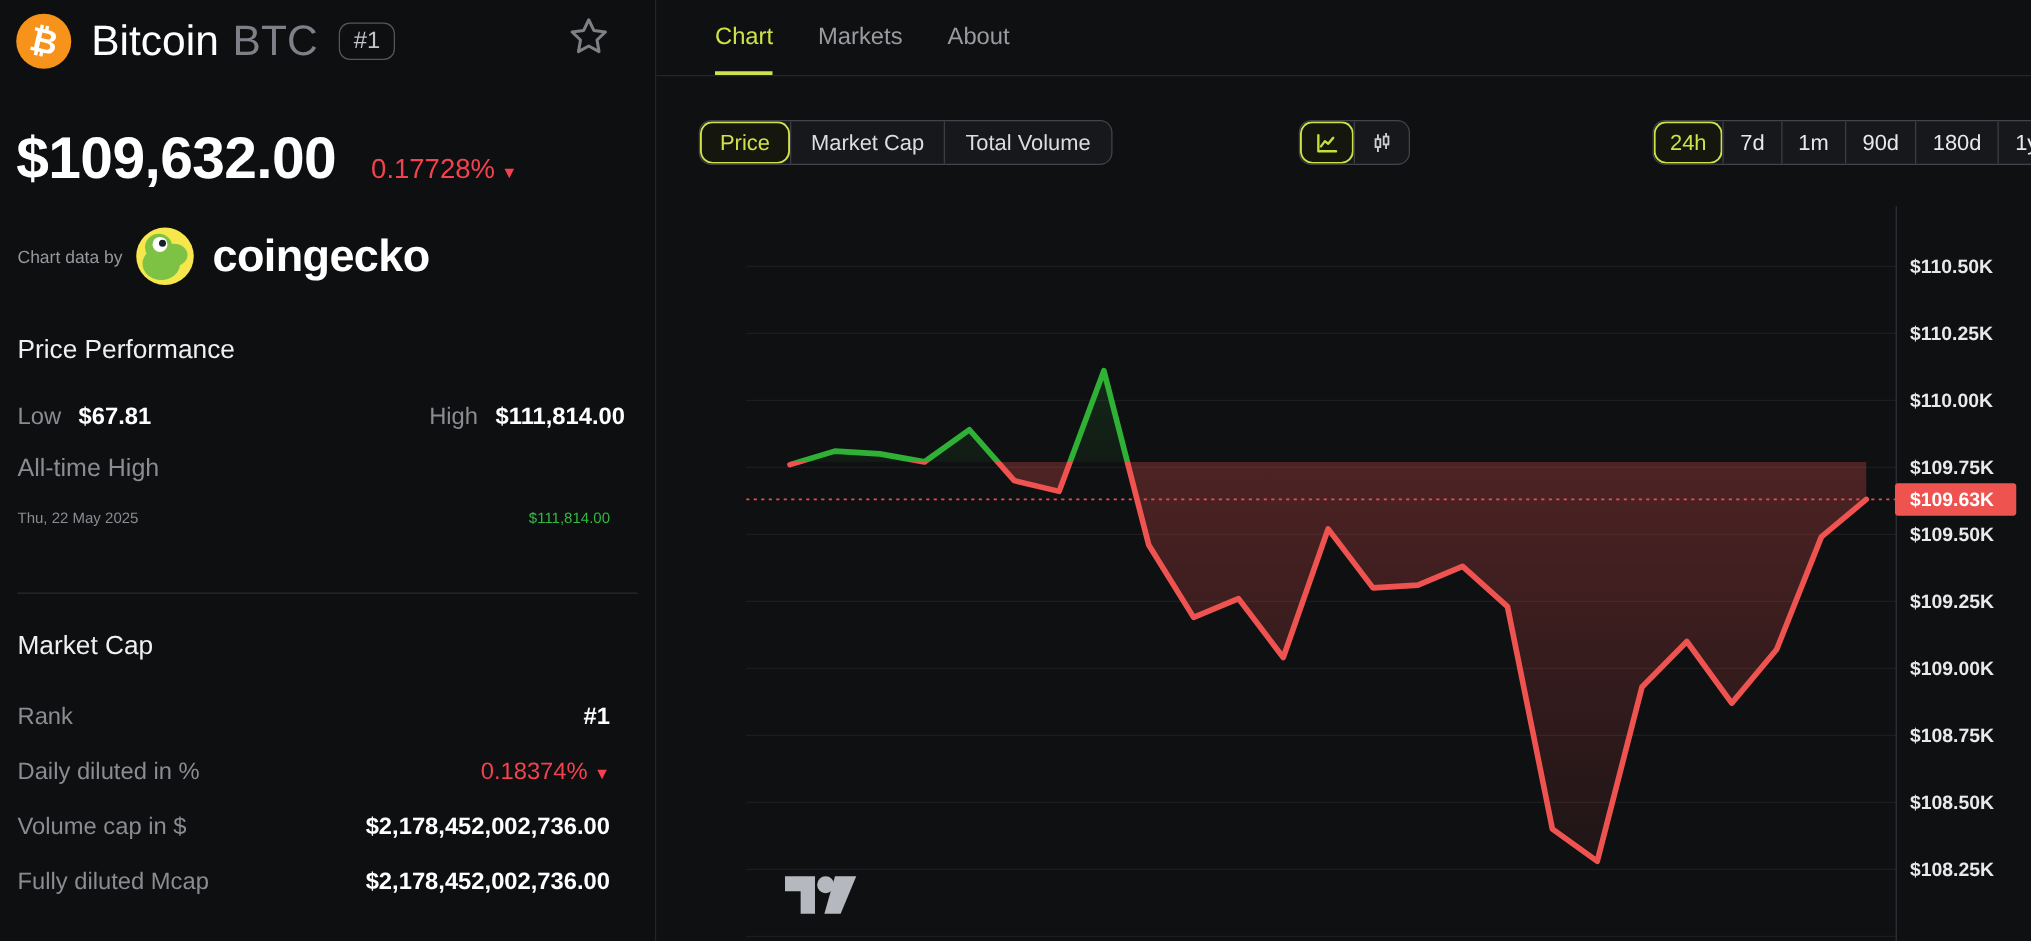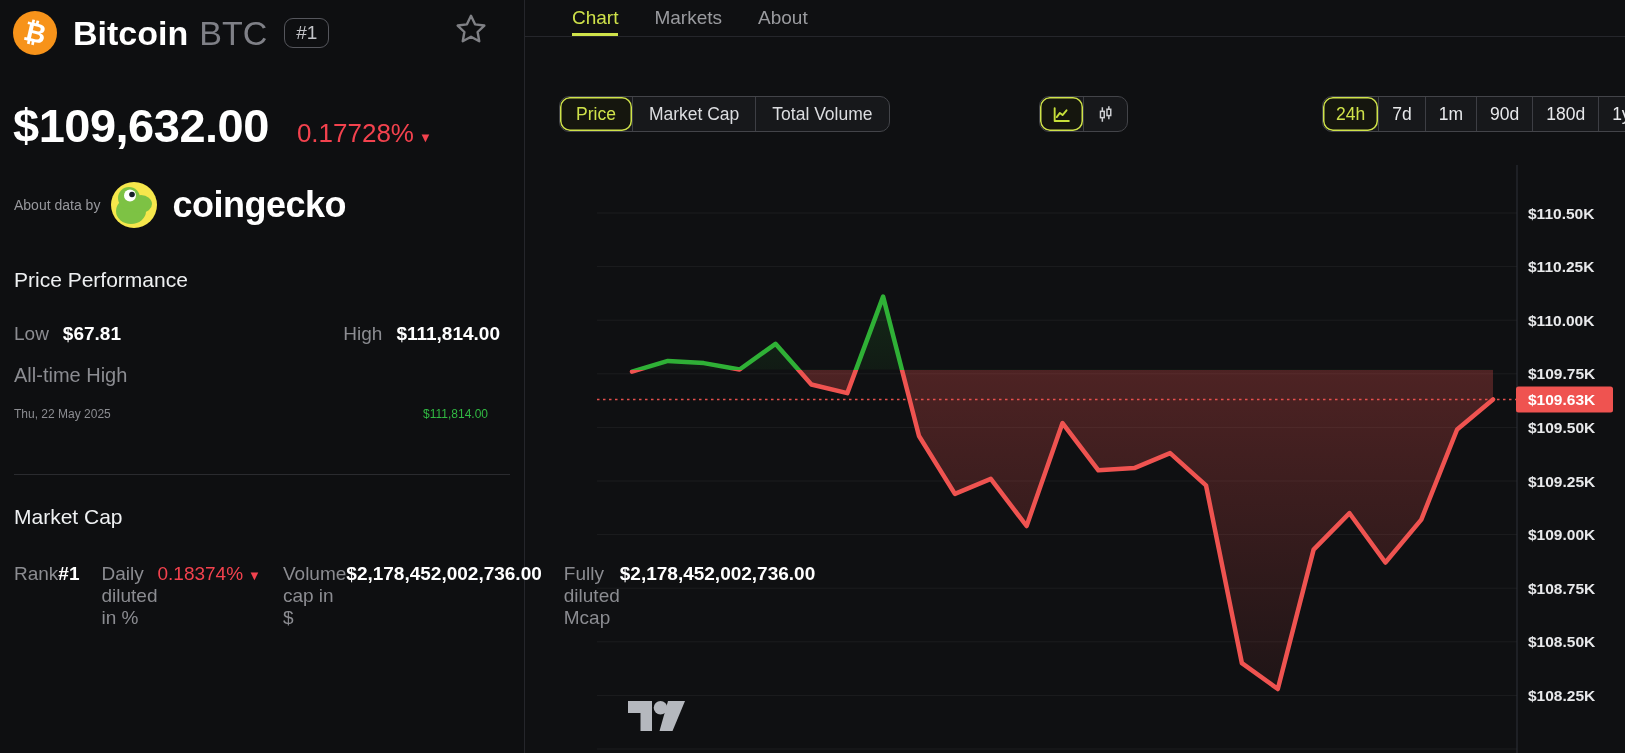--- a/index.html
+++ b/index.html
@@ -22,54 +22,54 @@
     position:relative;
   }
   
   #left-panel{
     position:absolute;left:0;top:0;width:525px;height:753px;
     background:#0e0f11;border-right:1px solid var(--panel-border);
   }
   #coin-row{position:absolute;left:13px;top:9px;right:20px;height:48px;display:flex;align-items:center;}
   .btc-logo{width:44px;height:44px;border-radius:50%;background:#f7931a;display:flex;align-items:center;justify-content:center;flex:0 0 auto;}
   .btc-logo span{color:#fff;font-size:27px;font-weight:bold;transform:rotate(13deg);line-height:1;}
-  #coin-name{font-size:34px;font-weight:bold;color:#fff;margin-left:16px;}
+  #coin-name{font-size:34px;font-weight:normal;color:#fff;margin-left:16px;}
   #coin-symbol{font-size:34px;color:#7f8087;margin-left:11px;}
   #rank-badge{margin-left:17px;border:1px solid #55565c;border-radius:9px;padding:3px 11px;font-size:19px;color:#c3c4c8;}
   #star-btn{position:absolute;right:15px;top:2px;width:36px;height:36px;cursor:pointer;}
   #price-row{position:absolute;left:13px;top:86px;display:flex;align-items:baseline;margin-top:12px;}
   #coin-price{font-size:47px;font-weight:bold;color:#fff;letter-spacing:-0.5px;}
-  #coin-change{font-size:26px;color:var(--red);margin-left:28px;}
+  #coin-change{font-size:22px;color:var(--red);margin-left:28px;}
   .down-arrow{font-size:13px;color:var(--red);margin-left:5px;}
   #attribution{position:absolute;left:14px;top:178px;height:54px;display:flex;align-items:center;}
   #attr-prefix{font-size:14px;color:#97989d;}
   #gecko-logo{margin-left:10px;flex:0 0 auto;}
   #attr-brand{font-size:36px;font-weight:bold;color:#fff;margin-left:14px;letter-spacing:-0.5px;}
   .section-title{position:absolute;left:14px;font-size:21px;color:#eef0f2;font-weight:400;}
   #pp-title{top:268px;}
   #lowhigh-row{position:absolute;left:14px;right:24px;top:323px;display:flex;align-items:baseline;font-size:19px;}
   .dim{color:var(--label);}
   .val{color:#fff;font-weight:bold;}
   #low-value{margin-left:14px;}
   #high-label{margin-left:auto;}
   #high-value{margin-left:14px;}
   #ath-label{position:absolute;left:14px;top:364px;font-size:20px;color:var(--label);}
   #ath-row{position:absolute;left:14px;right:36px;top:407px;display:flex;font-size:12px;}
   #ath-date{color:var(--label);}
   #ath-value{margin-left:auto;color:var(--green);}
   #pp-divider{position:absolute;left:14px;right:14px;top:474px;border-top:1px solid #2a2b2f;}
   #mcap-title{top:505px;}
-  #mcap-rows{position:absolute;left:14px;right:36px;top:563px;display:flex;flex-direction:row;gap:22px;}
+  #mcap-rows{position:absolute;left:14px;right:36px;top:563px;display:flex;flex-direction:column;gap:22px;}
   .mcap-row{display:flex;align-items:baseline;font-size:19px;height:22px;}
   .mcap-row .rlabel{color:var(--label);}
   .mcap-row .rvalue{margin-left:auto;font-weight:bold;color:#fff;}
   .mcap-row .rvalue.neg{font-weight:400;color:var(--red);}
   
   #right-panel{position:absolute;left:525px;top:0;width:1100px;height:753px;overflow:hidden;}
-  #tab-bar{position:absolute;left:0;top:0;right:0;height:37px;border-bottom:1px solid var(--panel-border);display:flex;align-items:stretch;padding-left:47px;gap:36px;}
+  #tab-bar{position:absolute;left:0;top:0;right:0;height:61px;border-bottom:1px solid var(--panel-border);display:flex;align-items:stretch;padding-left:47px;gap:36px;}
   .tab{display:flex;align-items:center;font-size:19px;color:#9a9b9f;cursor:pointer;border-bottom:3px solid transparent;padding-top:2px;}
   .tab.active{color:var(--lime);border-bottom-color:var(--lime);}
   #toolbar{position:absolute;left:0;top:96px;right:0;height:36px;}
   .btn-group{display:flex;border:1px solid var(--border);border-radius:10px;background:var(--btn-bg);height:36px;align-items:stretch;overflow:hidden;}
   .btn-group .gbtn{display:flex;align-items:center;justify-content:center;font-size:17.5px;color:#dcdde0;padding:0 16px;border-left:1px solid #3d3e44;cursor:pointer;white-space:nowrap;}
   .btn-group .gbtn:first-child{border-left:none;}
   .btn-group .gbtn.active{color:var(--lime);box-shadow:inset 0 0 0 1.5px var(--lime);border-radius:10px;background:#15160e;}
   #metric-group{position:absolute;left:34px;top:0;}
   #chart-toggle{position:absolute;left:514px;top:0;}
   #chart-toggle .gbtn{padding:0 11px;}
@@ -94,21 +94,21 @@
     </svg>
   </div>
 
   <div id="price-row">
     <span id="coin-price">$109,632.00</span>
     <span id="coin-change">0.17728%</span>
     <span class="down-arrow">▼</span>
   </div>
 
   <div id="attribution">
-    <span id="attr-prefix">About data by</span>
+    <span id="attr-prefix">Chart data by</span>
     <svg id="gecko-logo" width="48" height="48" viewBox="0 0 48 48">
       <circle cx="24" cy="24" r="23" fill="#f6e74c"></circle>
       <ellipse cx="21" cy="30" rx="15" ry="13" fill="#7dc244"></ellipse>
       <circle cx="19" cy="17" r="11" fill="#7dc244"></circle>
       <ellipse cx="31" cy="23" rx="11" ry="9" fill="#7dc244"></ellipse>
       <circle cx="20" cy="14.5" r="6" fill="#ffffff"></circle>
       <circle cx="22" cy="13.5" r="2.8" fill="#16202b"></circle>
     </svg>
     <span id="attr-brand">coingecko</span>
   </div>

